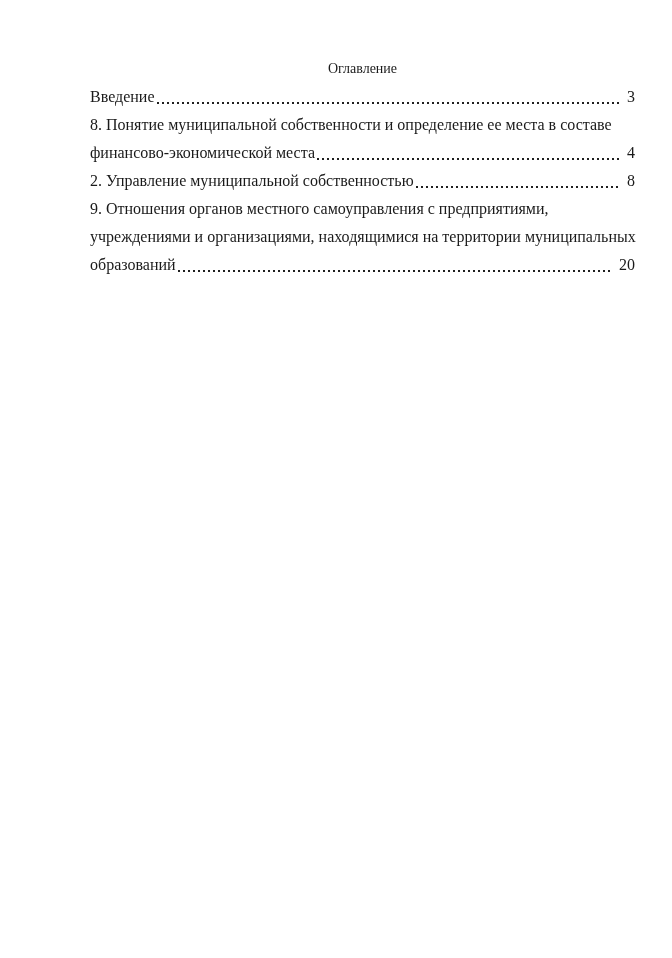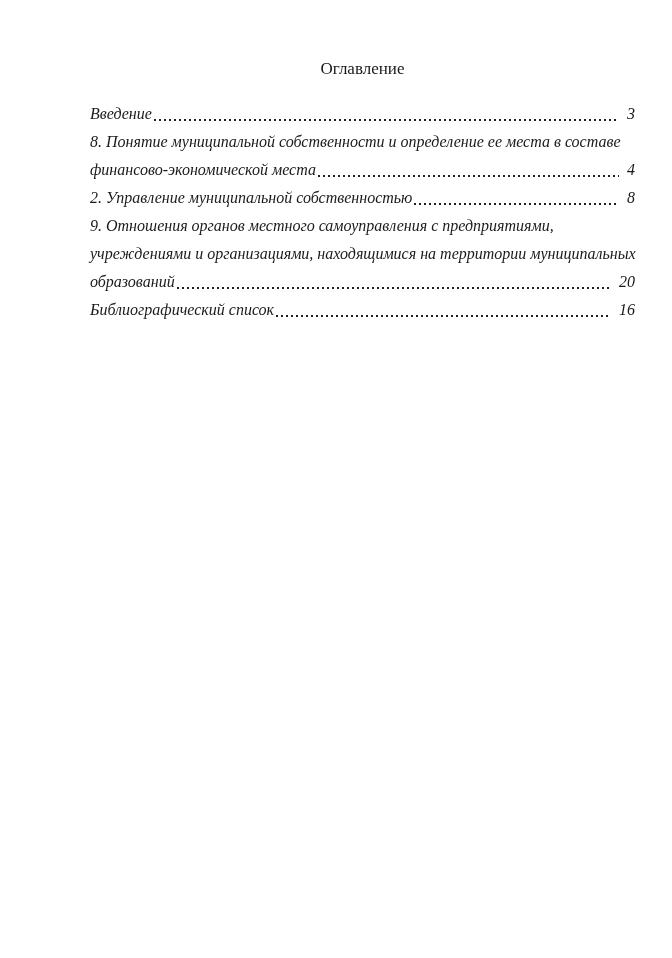--- a/index.html
+++ b/index.html
@@ -15,28 +15,26 @@
     overflow: hidden;
     font-family: "Liberation Serif", "DejaVu Serif", serif;
     color: #1a1a1a;
     font-size: 16px;
   }
   .content {
     padding: 55px 37px 0 90px;
   }
   .doc-title {
     margin: 0;
-    font-size: 17px;
+    font-size: 14px;
     font-weight: normal;
     line-height: 28px;
     text-align: center;
   }
   .toc {
-    margin-top: 17px;
-    font-style: italic;
   }
   .toc-entry {
     cursor: pointer;
   }
   .toc-line {
     display: flex;
     line-height: 28px;
   }
   .toc-text {
     white-space: pre;
@@ -105,23 +103,16 @@
           <span class="toc-text">учреждениями и организациями, находящимися на территории муниципальных</span>
         </div>
         <div class="toc-line">
           <span class="toc-text">образований</span>
           <span class="leader"></span>
           <span class="pagenum">20</span>
         </div>
       </div>
 
 
-      <div class="toc-entry">
-        <div class="toc-line">
-          <span class="toc-text">Библиографический список</span>
-          <span class="leader"></span>
-          <span class="pagenum">16</span>
-        </div>
-      </div>
 
     </div>
   </div>
 </div>
 
 </body></html>

